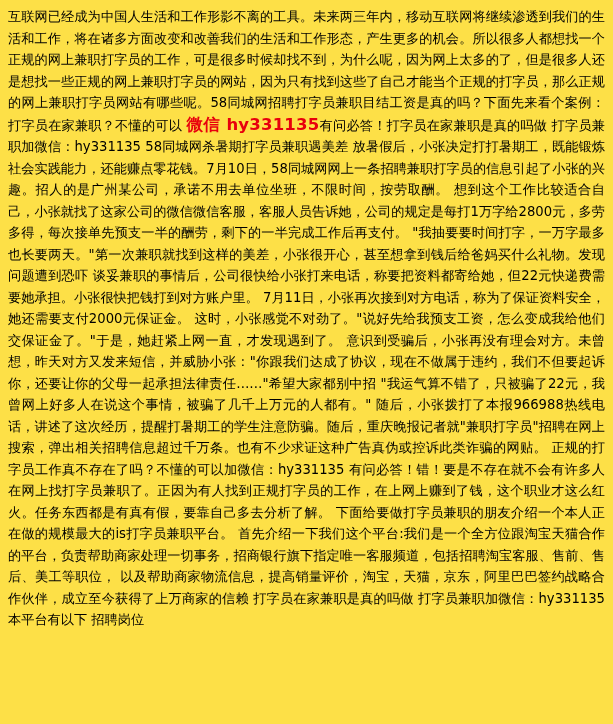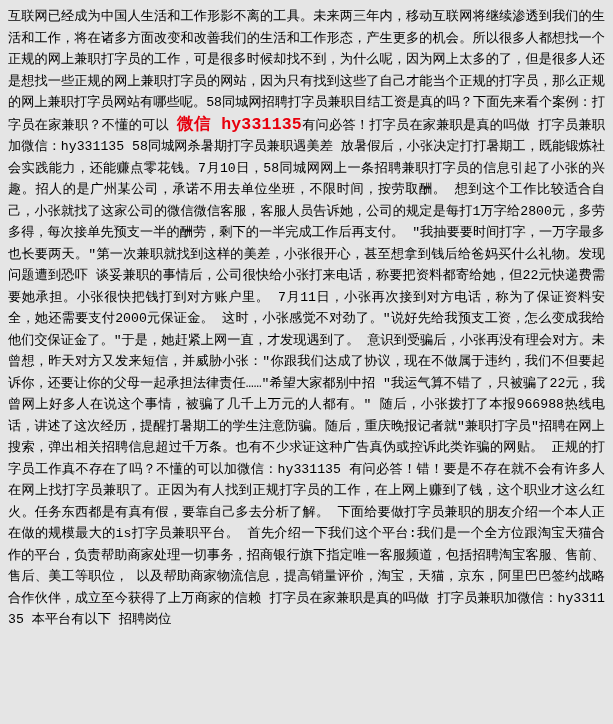--- a/index.html
+++ b/index.html
@@ -12,22 +12,21 @@
     height: 724px;
     font-family: "DejaVu Sans", sans-serif;
     color: #000000;
     overflow: hidden;
   }
   .page {
     width: 613px;
     height: 724px;
     box-sizing: border-box;
     padding: 6px 8px 0 8px;
-    background: #e5e5e5;
-    font-family: Liberation Mono, monospace;
+    background: #fde047;
   }
   .article {
     font-size: 13.2px;
     line-height: 21.5px;
     text-align: justify;
     text-justify: inter-ideograph;
     letter-spacing: 0px;
     word-break: break-all;
   }
   .article p {

